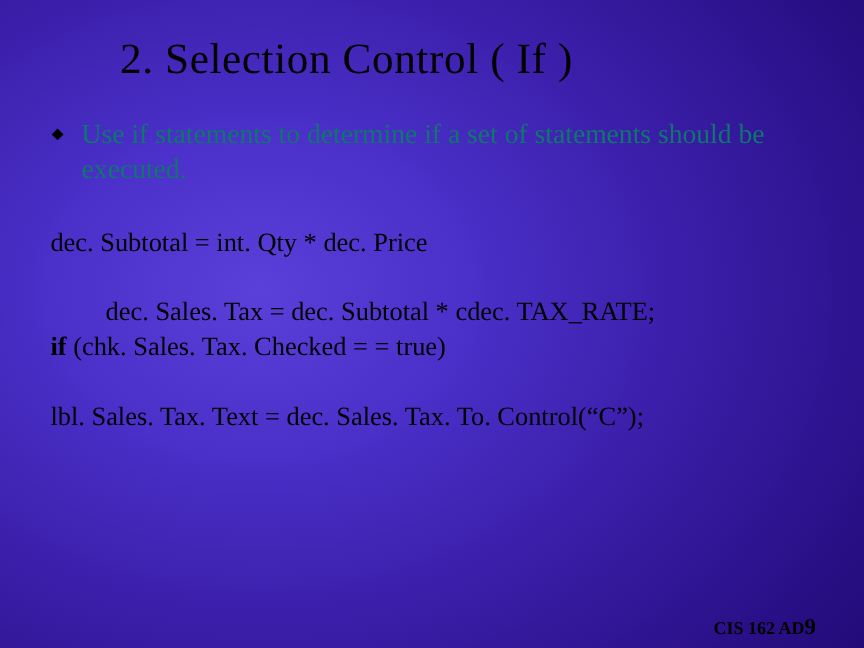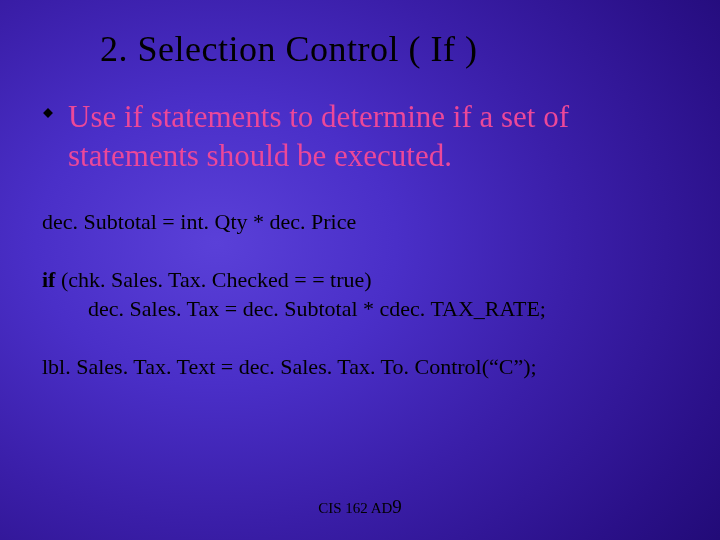--- a/index.html
+++ b/index.html
@@ -35,42 +35,43 @@
     align-items: flex-start;
     margin-bottom: 32px;
     padding-left: 2px;
   }
   .bullet-icon {
     flex: 0 0 auto;
     margin-top: 7px;
     margin-right: 14px;
   }
   .bullet-text {
-    font-size: 31px;
+    font-size: 23px;
     line-height: 1.25;
-    color: #ec4899;
+    color: #0f766e;
   }
   .code-block {
     font-size: 22px;
     line-height: 1.3;
     color: #000;
     margin-bottom: 30px;
     padding-left: 2px;
   }
   .code-line { display: block; }
   .indent { padding-left: 46px; }
   .bold { font-weight: bold; }
   .footer {
     position: absolute;
-    bottom: 22px;
+    bottom: 6px;
     left: 40px;
     right: 40px;
     display: flex;
-    justify-content: center;
+    justify-content: flex-end;
     align-items: baseline;
+    font-weight: bold;
   }
   .footer-left {
     font-size: 15px;
     color: #000;
   }
   .footer-right {
     font-size: 19px;
     color: #000;
   }
 </style>
@@ -88,22 +89,22 @@
       </svg>
     </span>
     <span class="bullet-text">Use if statements to determine if a set of statements should be executed.</span>
   </div>
 
   <div class="code-block">
     <span class="code-line">dec. Subtotal = int. Qty * dec. Price</span>
   </div>
 
   <div class="code-block">
+    <span class="code-line indent">dec. Sales. Tax = dec. Subtotal * cdec. TAX_RATE;</span>
     <span class="code-line"><span class="bold">if</span><span> (chk. Sales. Tax. Checked = = true)</span></span>
-    <span class="code-line indent">dec. Sales. Tax = dec. Subtotal * cdec. TAX_RATE;</span>
   </div>
 
   <div class="code-block">
     <span class="code-line">lbl. Sales. Tax. Text = dec. Sales. Tax. To. Control(“C”);</span>
   </div>
 
   <div class="footer">
     <span class="footer-left">CIS 162 AD</span>
     <span class="footer-right">9</span>
   </div>

